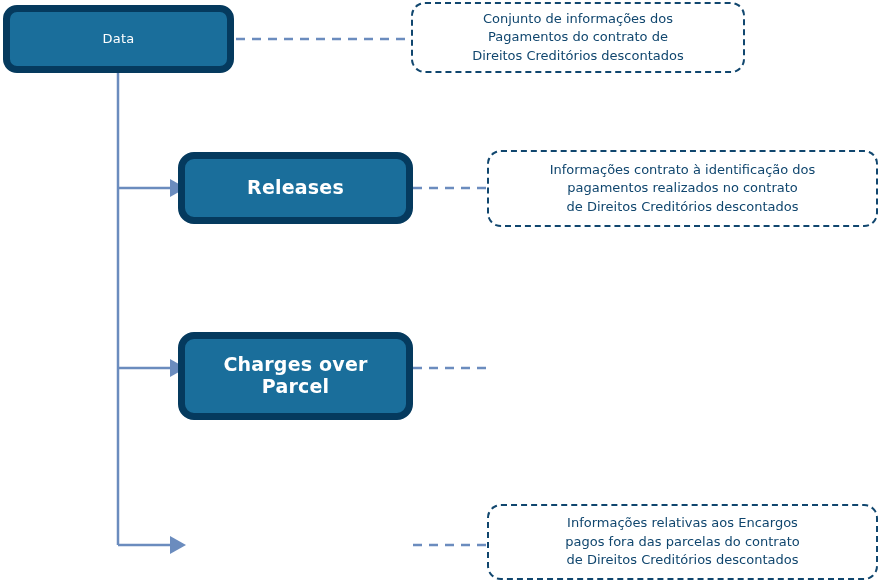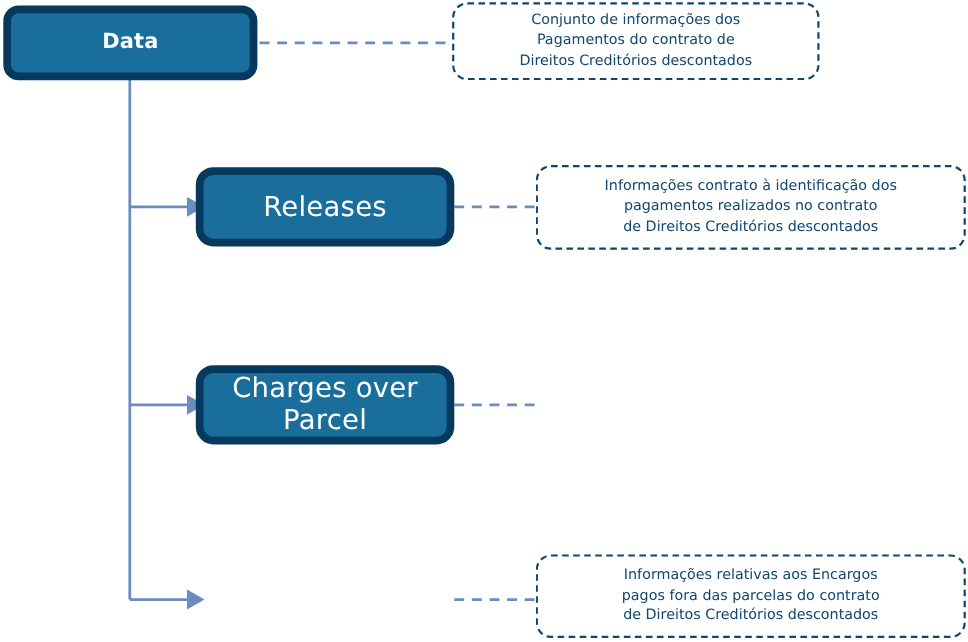--- a/index.html
+++ b/index.html
@@ -34,32 +34,32 @@
     border: 7px solid #053a5e;
     border-radius: 16px;
     display: flex;
     align-items: center;
     justify-content: center;
     color: #ffffff;
     text-align: center;
     z-index: 3;
   }
   .node .node-label {
-    font-size: 25px;
-    font-weight: normal;
+    font-size: 19px;
+    font-weight: bold;
     letter-spacing: .2px;
     line-height: 1.15;
     padding: 0 10px;
   }
   .node.root {
     border-radius: 14px;
   }
   .node.root .node-label {
-    font-weight: bold;
-    font-size: 19px;
+    font-weight: normal;
+    font-size: 13px;
   }
 
   
   .note {
     position: absolute;
     box-sizing: border-box;
     background: #ffffff;
     border: 2.5px dashed #10466e;
     border-radius: 14px;
     display: flex;
@@ -118,21 +118,21 @@
   <div class="node" style="left:178px; top:152px; width:235px; height:72px;">
     <span class="node-label">Releases</span>
   </div>
 
   <div class="note" style="left:487px; top:150px; width:391px; height:77px;">
     <span class="note-text">Informações contrato à identificação dos
 pagamentos realizados no contrato
 de Direitos Creditórios descontados</span>
   </div>
 
-  <div class="node" style="left:178px; top:332px; width:235px; height:72px;">
+  <div class="node" style="left:178px; top:332px; width:235px; height:88px;">
     <span class="node-label">Charges over Parcel</span>
   </div>
 
 
 
   <div class="note" style="left:487px; top:504px; width:391px; height:76px;">
     <span class="note-text">Informações relativas aos Encargos
 pagos fora das parcelas do contrato
 de Direitos Creditórios descontados</span>
   </div>

